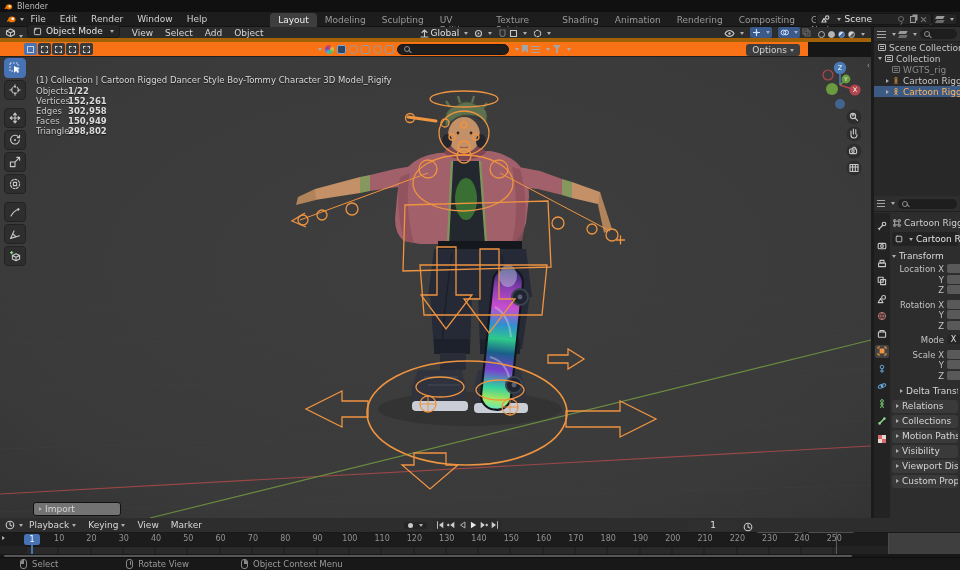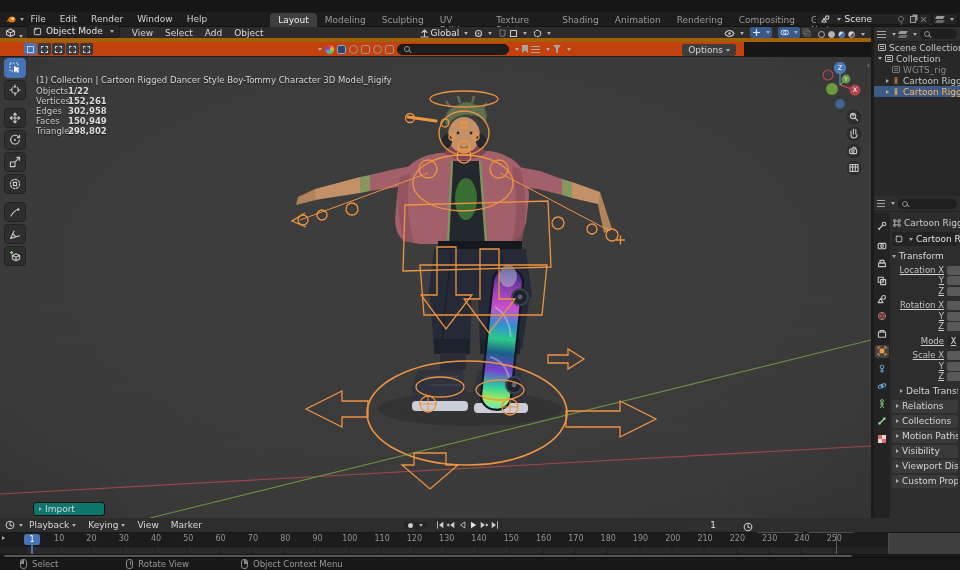--- a/index.html
+++ b/index.html
@@ -42,21 +42,21 @@
   .vph .menu { padding:0 6px; color:#d8d8d8; }
   .modebox { display:flex; align-items:center; gap:4px; background:#242424; border:1px solid #1a1a1a; border-radius:3px; padding:1px 5px; margin-left:4px; color:#e3e3e3; }
   .hicon { display:inline-flex; align-items:center; justify-content:center; width:12px; height:11px; }
   .hgroup { display:flex; align-items:center; gap:2px; margin-left:6px; }
   .pillblue { background:#3a5a8c; border-radius:2px; }
   .sphere { width:7px; height:7px; border-radius:50%; border:1px solid #b5b5b5; display:inline-block; }
   .sphere.solid { background:#b5b5b5; }
   .sphere.half { background:linear-gradient(135deg,#cfe2ff 50%,#4a6a9a 50%); border-color:#6d92c5; }
   .sphere.rend { background:linear-gradient(135deg,#dcdcdc 40%,#555 60%); }
 
-  .toolrow { position:absolute; left:0; top:42px; width:744px; height:15px; background:#c2410c; display:flex; align-items:center; border-bottom:1px solid #1f1f1f; }
+  .toolrow { position:absolute; left:0; top:42px; width:808px; height:15px; background:#f97316; display:flex; align-items:center; border-bottom:1px solid #1f1f1f; }
   .selmode { display:flex; gap:1px; margin-left:24px; }
   .selmode .sm { width:13px; height:12px; border-radius:2px; background:#3a3a3a; display:flex; align-items:center; justify-content:center; }
   .selmode .sm.active { background:#4772b3; }
   .smg { width:7px; height:7px; border:1px dashed #cfcfcf; }
   .wheel { width:9px; height:9px; border-radius:50%; background:conic-gradient(#e04040,#e0c040,#50c050,#40b0e0,#8040d0,#e04040); }
   .mini-ic { width:9px; height:9px; border:1px solid #9a9a9a; border-radius:2px; }
   .mini-ic.blue { border-color:#76a9e0; background:#2c4766; }
   .mini-ic.round { border-radius:50%; }
   .searchfield { display:flex; align-items:center; background:#1e1e1e; border:1px solid #151515; border-radius:7px; height:11px; padding:0 6px; }
   .bookmark { width:6px; height:8px; background:#a5a5a5; clip-path:polygon(0 0,100% 0,100% 100%,50% 65%,0 100%); }
@@ -72,21 +72,21 @@
   .stats { position:absolute; left:36px; top:29px; text-shadow:0 1px 1px rgba(0,0,0,.6); }
   .stats .row { display:flex; font-size:8.5px; line-height:10px; }
   .stats .k { width:32px; color:#c9c9c9; }
   .stats .v { color:#dcdcdc;font-weight:bold; }
 
   .toolbar { position:absolute; left:4px; top:1px; width:23px; display:flex; flex-direction:column; gap:2px; }
   .toolbar .tb { width:22px; height:20px; background:#2e2e2e; border:1px solid #222; border-radius:4px; display:flex; align-items:center; justify-content:center; }
   .toolbar .tb.active { background:#4772b3; border-color:#4772b3; }
   .toolbar .gap { height:4px; }
 
-  .importbtn { position:absolute; left:33px; top:445px; width:72px; height:13px; background:#0f766e; border:1px solid #121212; border-radius:3px; display:flex; align-items:center; padding:6px 5px; color:#d5d5d5; }
+  .importbtn { position:absolute; left:33px; top:445px; width:88px; height:13px; background:#737373; border:1px solid #121212; border-radius:3px; display:flex; align-items:center; padding:6px 5px; color:#d5d5d5; }
 
   .navgizmo { position:absolute; right:6px; top:2px; width:44px; height:178px; }
   .collapse-arrow { position:absolute; right:1px; top:4px; color:#9a9a9a; font-size:8px; }
 
   .vsep { position:absolute; left:871px; top:27px; width:3px; height:491px; background:#1b1b1b; }
 
   
   .outliner { position:absolute; left:874px; top:27px; width:86px; height:169px; background:#282828; }
   .outliner .ohdr { height:15px; background:#2e2e2e; border-bottom:1px solid #202020; display:flex; align-items:center; gap:3px; padding:0 3px; }
   .osearch { flex:1; display:flex; align-items:center; background:#1e1e1e; border-radius:6px; height:10px; padding:0 4px; }
@@ -101,21 +101,21 @@
   
   .props { position:absolute; left:874px; top:196px; width:86px; height:322px; background:#2d2d2d; }
   .props .phdr { height:16px; background:#2e2e2e; border-bottom:1px solid #202020; display:flex; align-items:center; gap:3px; padding:0 3px; }
   .ptabs { position:absolute; left:0; top:17px; width:16px; bottom:0; background:#232323; display:flex; flex-direction:column; align-items:center; padding-top:6px; gap:4.5px; }
   .ptab { width:14px; height:13px; display:flex; align-items:center; justify-content:center; border-radius:2px; }
   .ptab.active { background:#434343; }
   .pcontent { position:absolute; left:16px; top:17px; right:0; bottom:0; padding-top:3px; overflow:hidden; }
   .pbread { display:flex; align-items:center; gap:3px; padding:2px 3px; color:#cfcfcf; white-space:nowrap; }
   .pobj { display:flex; align-items:center; gap:3px; margin:2px 2px; background:#232323; border-radius:3px; padding:2px 3px; color:#e2e2e2; white-space:nowrap; }
   .ptitle { display:flex; align-items:center; padding:3px 2px; color:#dadada; }
-  .trow { display:flex; align-items:flex-end; justify-content:flex-end; height:10.5px;text-decoration:underline; }
+  .trow { display:flex; align-items:flex-start; justify-content:flex-end; height:10.5px; }
   .trow .lab { color:#c3c3c3; text-align:right; margin-right:3px; font-size:8.5px; white-space:nowrap; }
   .trow .fld { width:13px; height:9px; background:#595959; border-radius:2px 0 0 2px; flex:none; }
   .trow .fld.mode { background:#262626; color:#e5e5e5; font-size:8px; text-align:center; line-height:9px; }
   .tgroupgap { height:4px; }
   .ppanel { display:flex; align-items:center; background:#3a3a3a; border-radius:3px; margin:0 2px 2.5px 2px; height:12.5px; padding-left:4px; color:#d5d5d5; white-space:nowrap; overflow:hidden; }
   .ppanel.plain { background:transparent; margin-left:6px; }
 
   
   .timeline { position:absolute; left:0; top:518px; width:960px; height:39px; background:#1d1d1d; }
   .tl-hdr { height:15px; background:#2d2d2d; border-bottom:1px solid #191919; display:flex; align-items:center; }
@@ -149,20 +149,28 @@
   .m-right i{ right:0; top:0; width:3px; height:4px; border-radius:0 2px 0 0; }
 
   svg { display:block; }
   .icostroke { stroke:#c8c8c8; stroke-width:1.1; fill:none; stroke-linecap:round; stroke-linejoin:round; }
 </style>
 </head>
 <body>
 
 <div id="app">
 
+  <div class="titlebar">
+    <svg width="9" height="9" viewBox="0 0 10 10">
+        <ellipse cx="5.6" cy="5.4" rx="3.6" ry="2.9" fill="#ea7600"></ellipse>
+        <circle cx="6.4" cy="4.8" r="1.3" fill="#fff"></circle>
+        <path d="M1 7.5 4 4.6" stroke="#ea7600" stroke-width="1.4" fill="none"></path>
+      </svg>
+    <span>Blender</span>
+  </div>
 
   <div class="topbar">
     <svg width="11" height="10" viewBox="0 0 10 10" style="margin-left:6px">
         <ellipse cx="5.6" cy="5.4" rx="3.6" ry="2.9" fill="#ea7600"></ellipse>
         <circle cx="6.4" cy="4.8" r="1.3" fill="#fff"></circle>
         <path d="M1 7.5 4 4.6" stroke="#ea7600" stroke-width="1.4" fill="none"></path>
       </svg>
     <span class="cv"></span>
     <span class="menu">File</span>
     <span class="menu">Edit</span>

